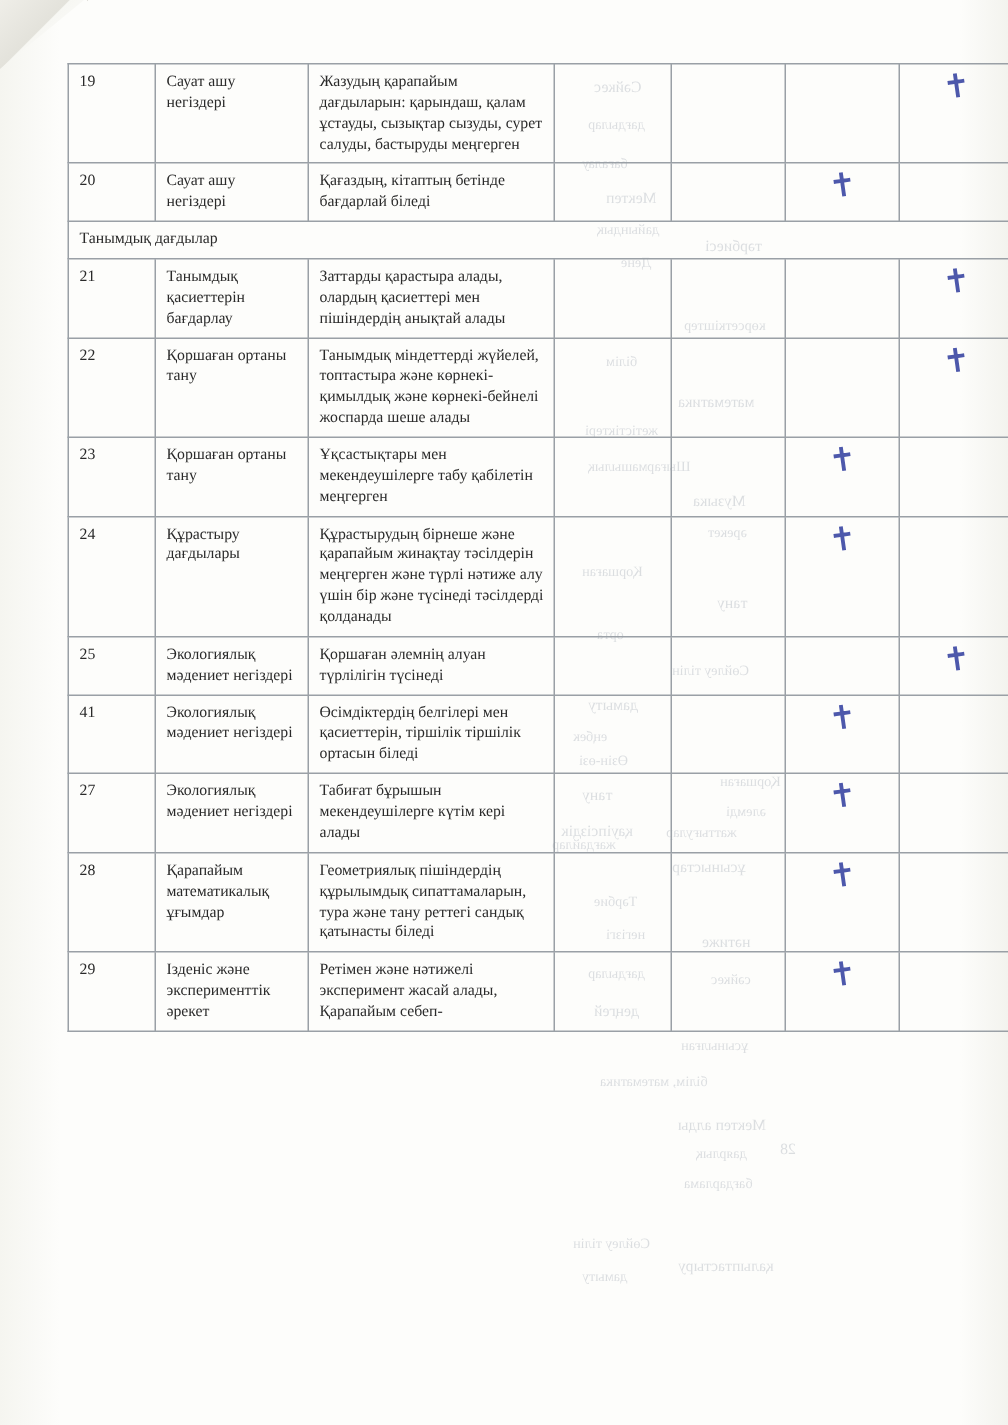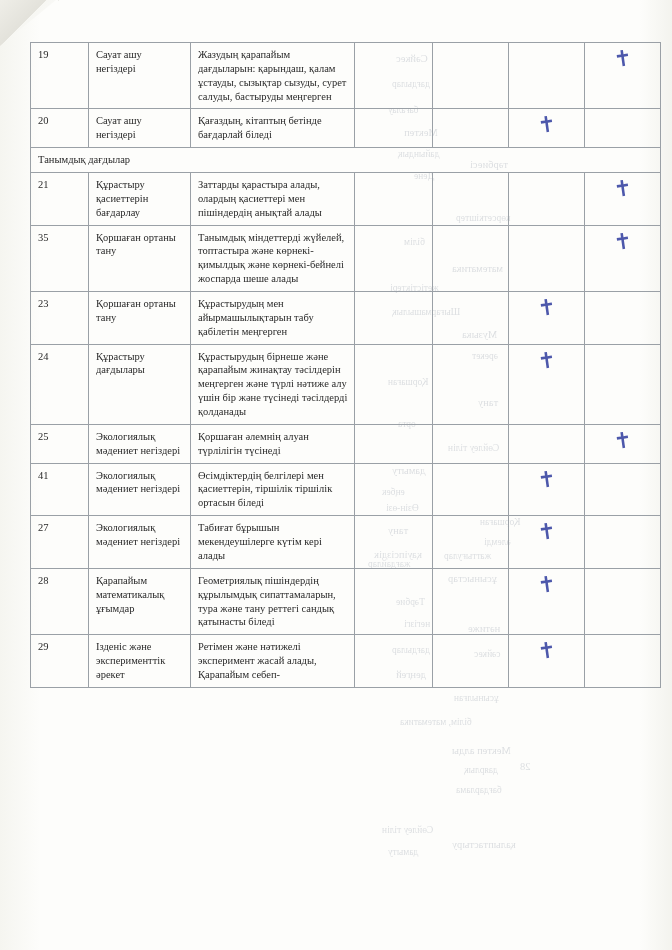--- a/index.html
+++ b/index.html
@@ -45,21 +45,21 @@
     left: 0;
     width: 58px;
     height: 48px;
     border-right: 1px solid #d8d7cf;
     clip-path: polygon(0 0, 100% 0, 0 100%);
     pointer-events: none;
   }
 
   .table-wrap {
     position: absolute;
-    left: 30px;
+    left: 45px;
     top: 42px;
     width: 582px;
   }
 
   table.grid {
     border-collapse: collapse;
     width: 582px;
     table-layout: fixed;
     background: transparent;
   }
@@ -212,44 +212,44 @@
             <td class="col-m3 has-mark">
               <span class="mark">✝</span>
             </td>
             <td class="col-m4"></td>
           </tr>
           <tr>
             <td class="section" colspan="7">Танымдық дағдылар</td>
           </tr>
           <tr>
             <td class="col-num">21</td>
-            <td class="col-area">Құрастыру қасиеттерін бағдарлау</td>
+            <td class="col-area">Танымдық қасиеттерін бағдарлау</td>
             <td class="col-desc">Заттарды қарастыра алады, олардың қасиеттері мен пішіндердің анықтай алады</td>
             <td class="col-m1"></td>
             <td class="col-m2"></td>
             <td class="col-m3"></td>
             <td class="col-m4 has-mark">
               <span class="mark">✝</span>
             </td>
           </tr>
           <tr>
-            <td class="col-num">35</td>
+            <td class="col-num">22</td>
             <td class="col-area">Қоршаған ортаны тану</td>
             <td class="col-desc">Танымдық міндеттерді жүйелей, топтастыра және көрнекі-қимылдық және көрнекі-бейнелі жоспарда шеше алады</td>
             <td class="col-m1"></td>
             <td class="col-m2"></td>
             <td class="col-m3"></td>
             <td class="col-m4 has-mark">
               <span class="mark">✝</span>
             </td>
           </tr>
           <tr>
             <td class="col-num">23</td>
             <td class="col-area">Қоршаған ортаны тану</td>
-            <td class="col-desc">Құрастырудың мен айырмашылықтарын табу қабілетін меңгерген</td>
+            <td class="col-desc">Ұқсастықтары мен мекендеушілерге табу қабілетін меңгерген</td>
             <td class="col-m1"></td>
             <td class="col-m2"></td>
             <td class="col-m3 has-mark">
               <span class="mark">✝</span>
             </td>
             <td class="col-m4"></td>
           </tr>
           <tr>
             <td class="col-num">24</td>
             <td class="col-area">Құрастыру дағдылары</td>

